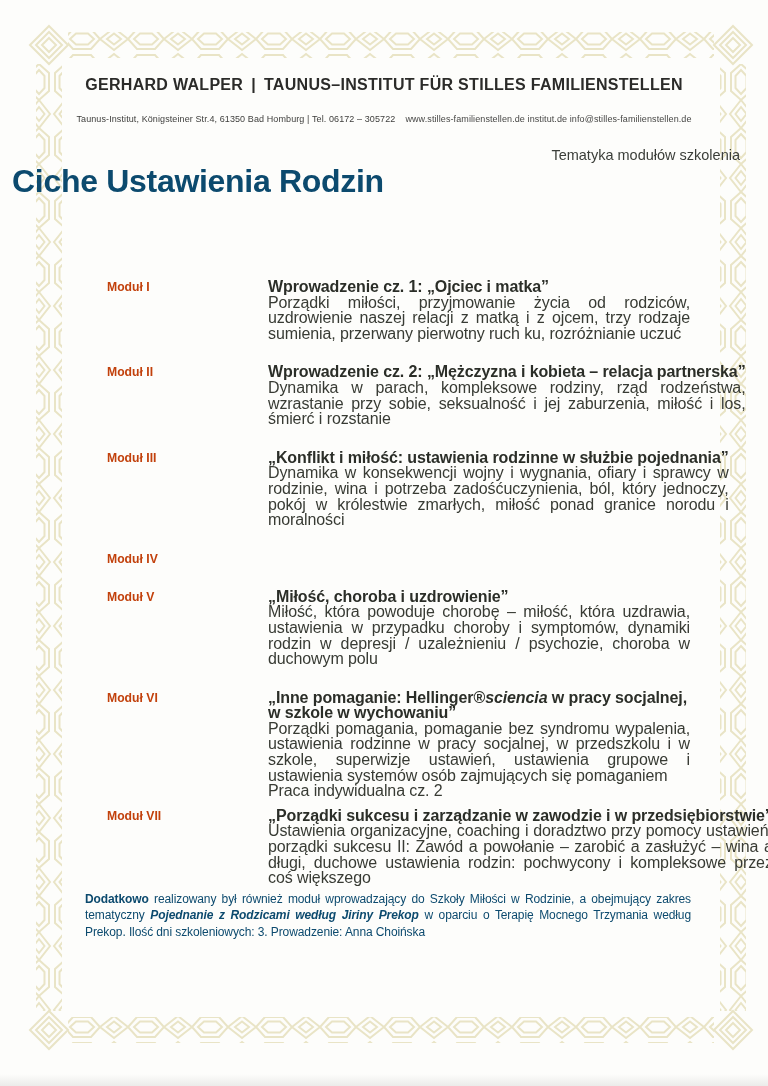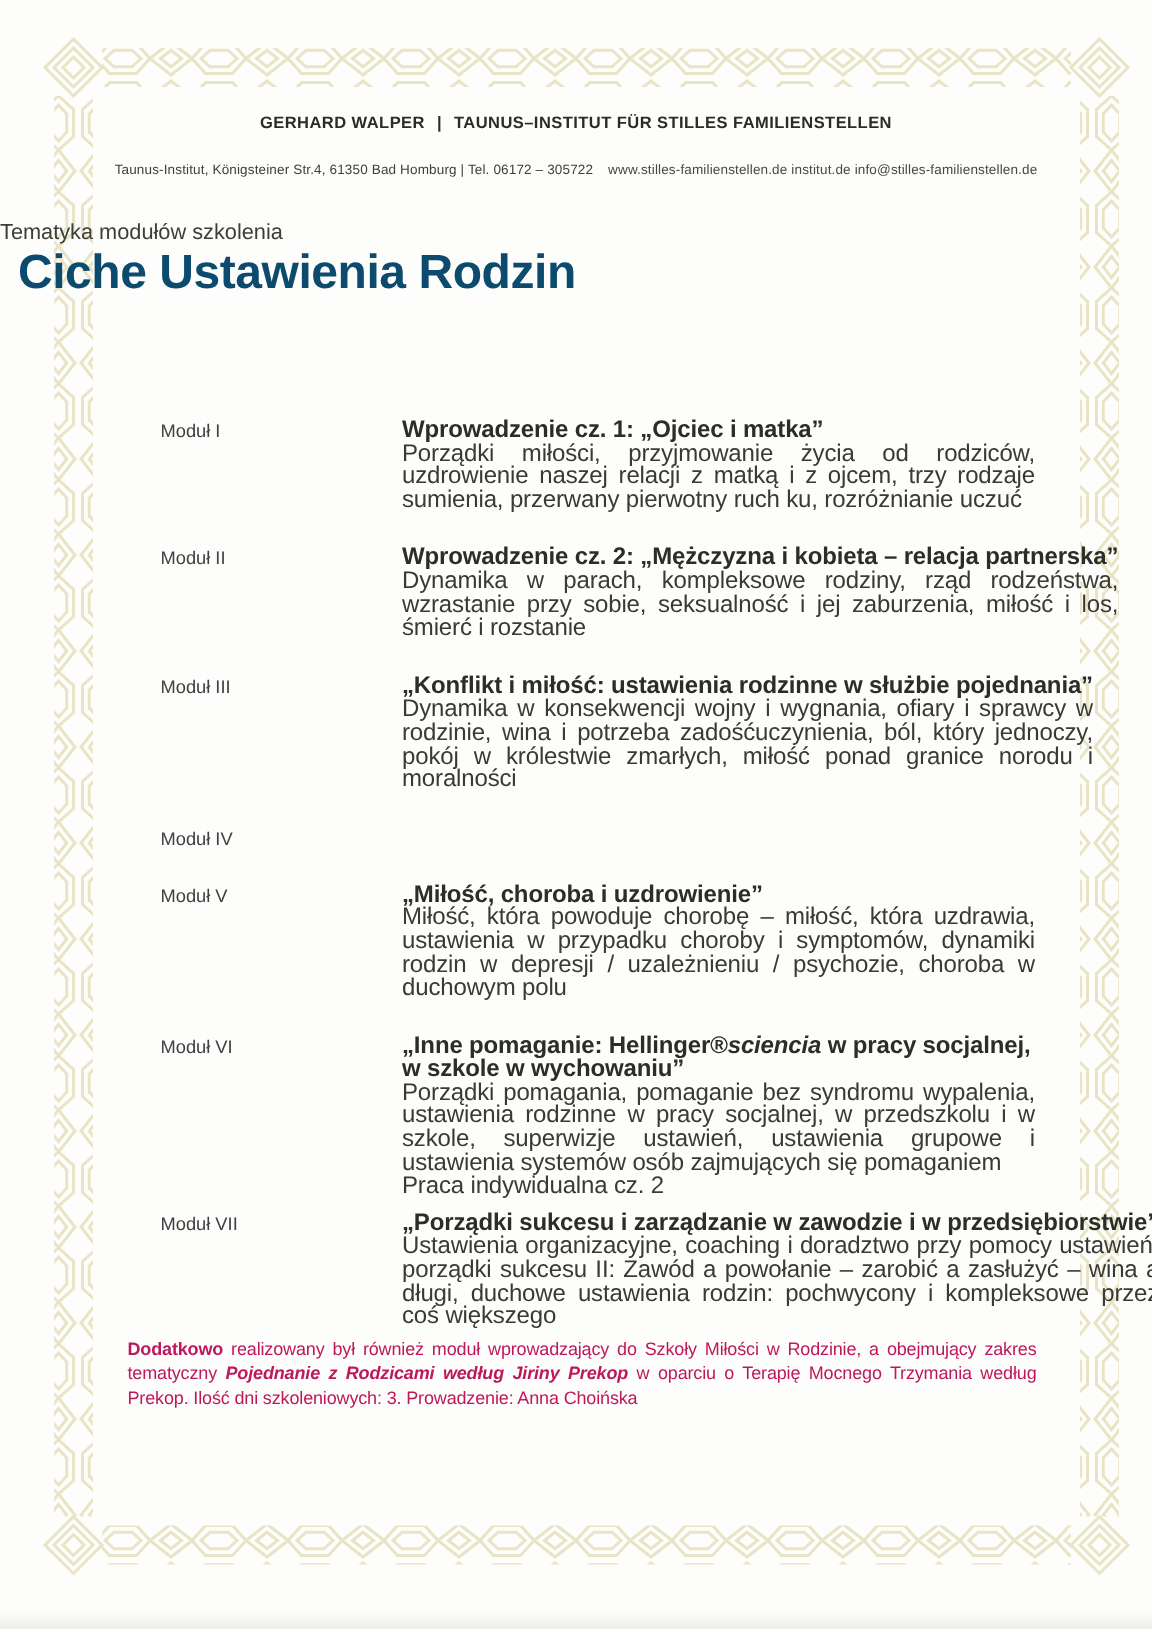--- a/index.html
+++ b/index.html
@@ -5,44 +5,44 @@
   html,body{margin:0;padding:0}
   body{
     width:768px;height:1086px;position:relative;overflow:hidden;
     background:#fdfdfb;
     font-family:"Liberation Sans",sans-serif;
     -webkit-font-smoothing:antialiased;
   }
   .border-svg{position:absolute;left:0;top:0;width:768px;height:1086px;pointer-events:none}
 
   .header{position:absolute;top:76px;left:0;right:0;text-align:center;color:#2b2b29}
-  .header-line1{font-size:11px;font-weight:bold;letter-spacing:.3px;white-space:nowrap}
+  .header-line1{font-size:16px;font-weight:bold;letter-spacing:.3px;white-space:nowrap}
   .header-sep{padding:0 8px}
   .header-line2{font-size:9px;color:#3e3e3c;margin-top:20px;letter-spacing:.1px;white-space:nowrap}
   .header-contact{margin-left:10px;color:#474745}
 
-  .subtitle{position:absolute;top:147px;left:0;right:28px;text-align:left;
+  .subtitle{position:absolute;top:147px;left:0;right:28px;text-align:right;
     font-size:14.5px;color:#3b3e39}
   .page-title{position:absolute;top:163px;left:12px;right:0;text-align:left;
     font-size:32px;font-weight:bold;color:#0c4a6e;letter-spacing:-.3px}
 
   .modules{position:absolute;top:279px;left:107px;width:583px;color:#383b34}
   .module-row{display:flex;margin-bottom:23px}
   .module-row.gap-sm{margin-bottom:9px}
   .module-row:last-child{margin-bottom:0}
-  .module-label{width:161px;flex:none;font-weight:normal;font-size:12.2px;color:#404040;padding-top:1px}
+  .module-label{width:161px;flex:none;font-weight:bold;font-size:12.2px;color:#c2410c;padding-top:1px}
   .module-content{flex:1;font-size:16px;line-height:15.6px;letter-spacing:-.1px}
   .module-heading{font-weight:bold;color:#2b2e28;white-space:nowrap}
   .module-heading.wrap{white-space:normal}
   .module-heading .it{font-style:italic}
   .module-body{text-align:justify}
   .module-extra:empty{display:none}
 
   .doc-footer{position:absolute;top:891px;left:85px;width:606px;
-    font-size:12px;line-height:16.4px;text-align:justify;letter-spacing:-.1px;color:#be185d}
+    font-size:12px;line-height:16.4px;text-align:justify;letter-spacing:-.1px;color:#0c4a6e}
   .doc-footer .lead{font-weight:bold}
   .doc-footer .emph{font-weight:bold;font-style:italic}
 
   .scan-bottom{position:absolute;left:0;right:0;bottom:0;height:12px;
     background:linear-gradient(to bottom, rgba(225,225,223,0), rgba(218,218,216,.5))}
 </style>
 </head>
 <body>
 
 <svg class="border-svg" viewBox="0 0 768 1086" xmlns="http://www.w3.org/2000/svg" aria-hidden="true">

